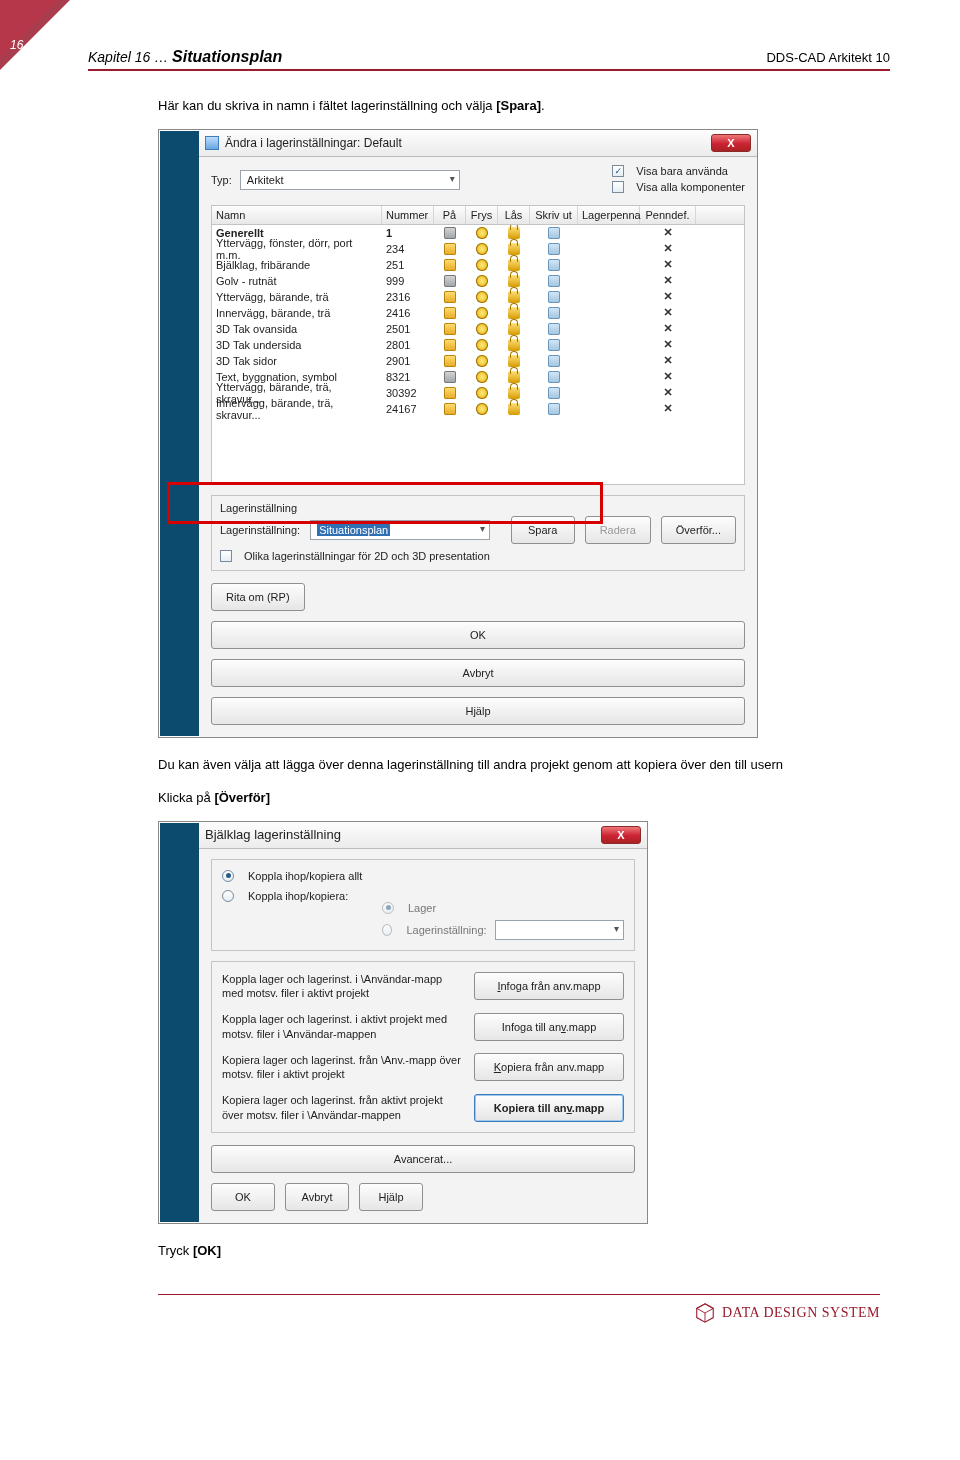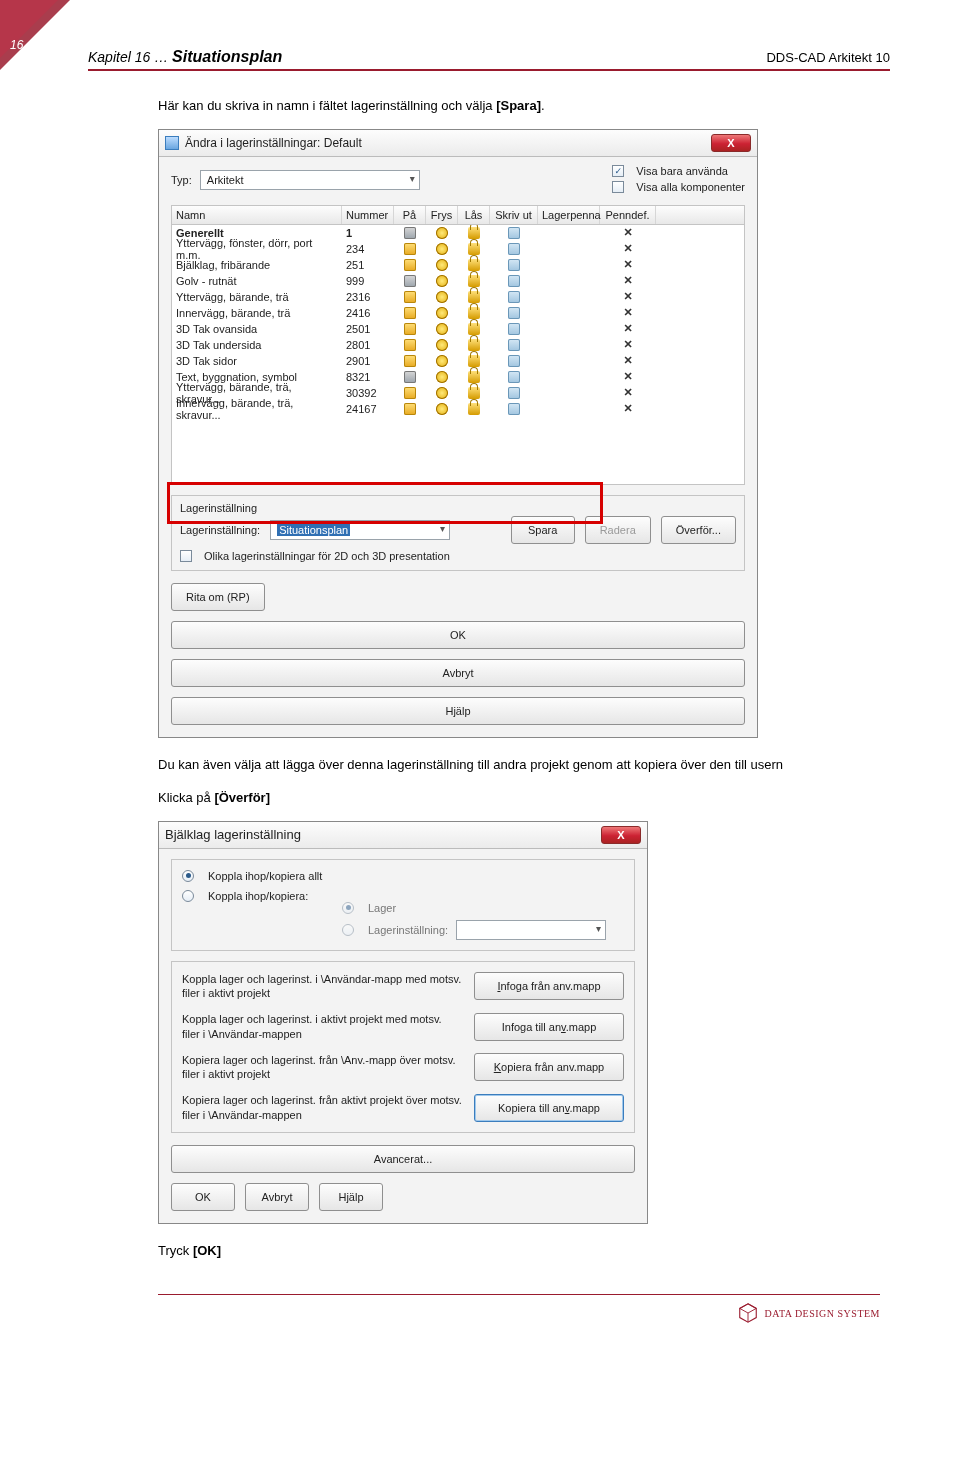--- a/index.html
+++ b/index.html
@@ -20,23 +20,23 @@
   .head-left .chapter { font-weight:normal; }
   .head-left .title { font-weight:bold; font-size:16px; }
   .head-right { font-size:13px; }
 
   .content { margin-left:70px; margin-right:10px; font-size:13px; color:#000; }
   .content p { margin-bottom:4px; line-height:1.35; }
   .content p.gap { margin-top:16px; }
   .content b { font-weight:bold; }
 
   
-  .dialog { border:1px solid #888; background:#7dd3fc; margin:14px 0 18px 0;
+  .dialog { border:1px solid #888; background:#0c4a6e; margin:14px 0 18px 0;
     font-family:"Segoe UI",Tahoma,sans-serif; font-size:11px; color:#222;
-    box-shadow:0 0 0 1px #fff inset; }
+    box-shadow:0 0 0 1px #fff inset;padding-left:40px; }
   .titlebar { display:flex; align-items:center; justify-content:space-between;
     padding:4px 6px; background:linear-gradient(#fdfdfd,#ebebeb); border-bottom:1px solid #bbb; }
   .titlebar .ticon { width:14px; height:14px; border:1px solid #3b7dbd;
     background:linear-gradient(#bcdcff,#6aa6e0); margin-right:6px; }
   .titlebar .ttext { flex:1; font-size:12px; }
   .close-x { width:40px; height:18px; border:1px solid #8a2a2a; border-radius:3px;
     background:linear-gradient(#e77,#c23 55%,#a22); color:#fff; text-align:center;
     font-size:11px; line-height:16px; font-weight:bold; }
 
   .dlg-body { padding:10px 12px 12px 12px; background:#f3f3f3; }
@@ -84,21 +84,21 @@
 
   
   .fs { border:1px solid #c4c4c4; background:#f3f3f3; padding:6px 8px 8px 8px; margin-top:10px; }
   .fs .legend { font-size:11px; margin-bottom:2px; }
   .fs .row2 { display:flex; align-items:center; gap:10px; }
   .sel-hl { background:#2f6fb3; color:#fff; padding:0 2px; }
   .btn { border:1px solid #8f8f8f; background:linear-gradient(#fdfdfd,#e6e6e6);
     height:28px; border-radius:3px; padding:0 14px; font-size:11px;
     display:inline-flex; align-items:center; justify-content:center; min-width:64px; }
   .btn.disabled { color:#9a9a9a; }
-  .btn.hlblue { border:1px solid #3b7dbd; box-shadow:0 0 0 1px #9fc8ec inset; }
+  .btn.hlblue { border:1px solid #3b7dbd; box-shadow:0 0 0 1px #9fc8ec inset;font-weight:bold; }
   .btn-bar { display:flex; justify-content:flex-end; gap:10px; margin-top:12px;flex-direction:column; }
 
   .redbox { position:absolute; border:3px solid #d60000; pointer-events:none; }
 
   
   .dlg2 { width:490px; }
   .group { border:1px solid #c4c4c4; background:#f3f3f3; padding:10px 10px; margin-bottom:10px; }
   .radio { width:12px; height:12px; border:1px solid #7a8a9a; border-radius:50%;
     display:inline-flex; align-items:center; justify-content:center; margin-right:6px;
     background:linear-gradient(#fff,#e6eef6); }
@@ -107,21 +107,21 @@
   .subopts .combo { width:150px; color:#888; }
   .pair { display:flex; align-items:center; justify-content:space-between; gap:10px; }
   .pair + .pair { margin-top:12px; }
   .pair .ptxt { width:280px; font-size:11px; line-height:1.3; }
   .btn.w { min-width:150px; }
 
   
   .footer { position:relative; margin-top:34px; border-top:1px solid #9a1b2e;
     height:38px; display:flex; align-items:center; justify-content:flex-end; }
   .logo { display:flex; align-items:center; gap:6px; color:#9a1b2e;
-    font-family:"Times New Roman",serif; font-size:10px; letter-spacing:.5px; }
+    font-family:"Times New Roman",serif; font-size:14px; letter-spacing:.5px; }
   .hex { width:22px; height:22px; position:relative; }
   .hex svg { width:22px; height:22px; display:block; }
 
   .underline { text-decoration:underline; }
 </style>
 </head>
 <body>
 
 <div class="corner"></div>
 <div class="corner2"></div>

